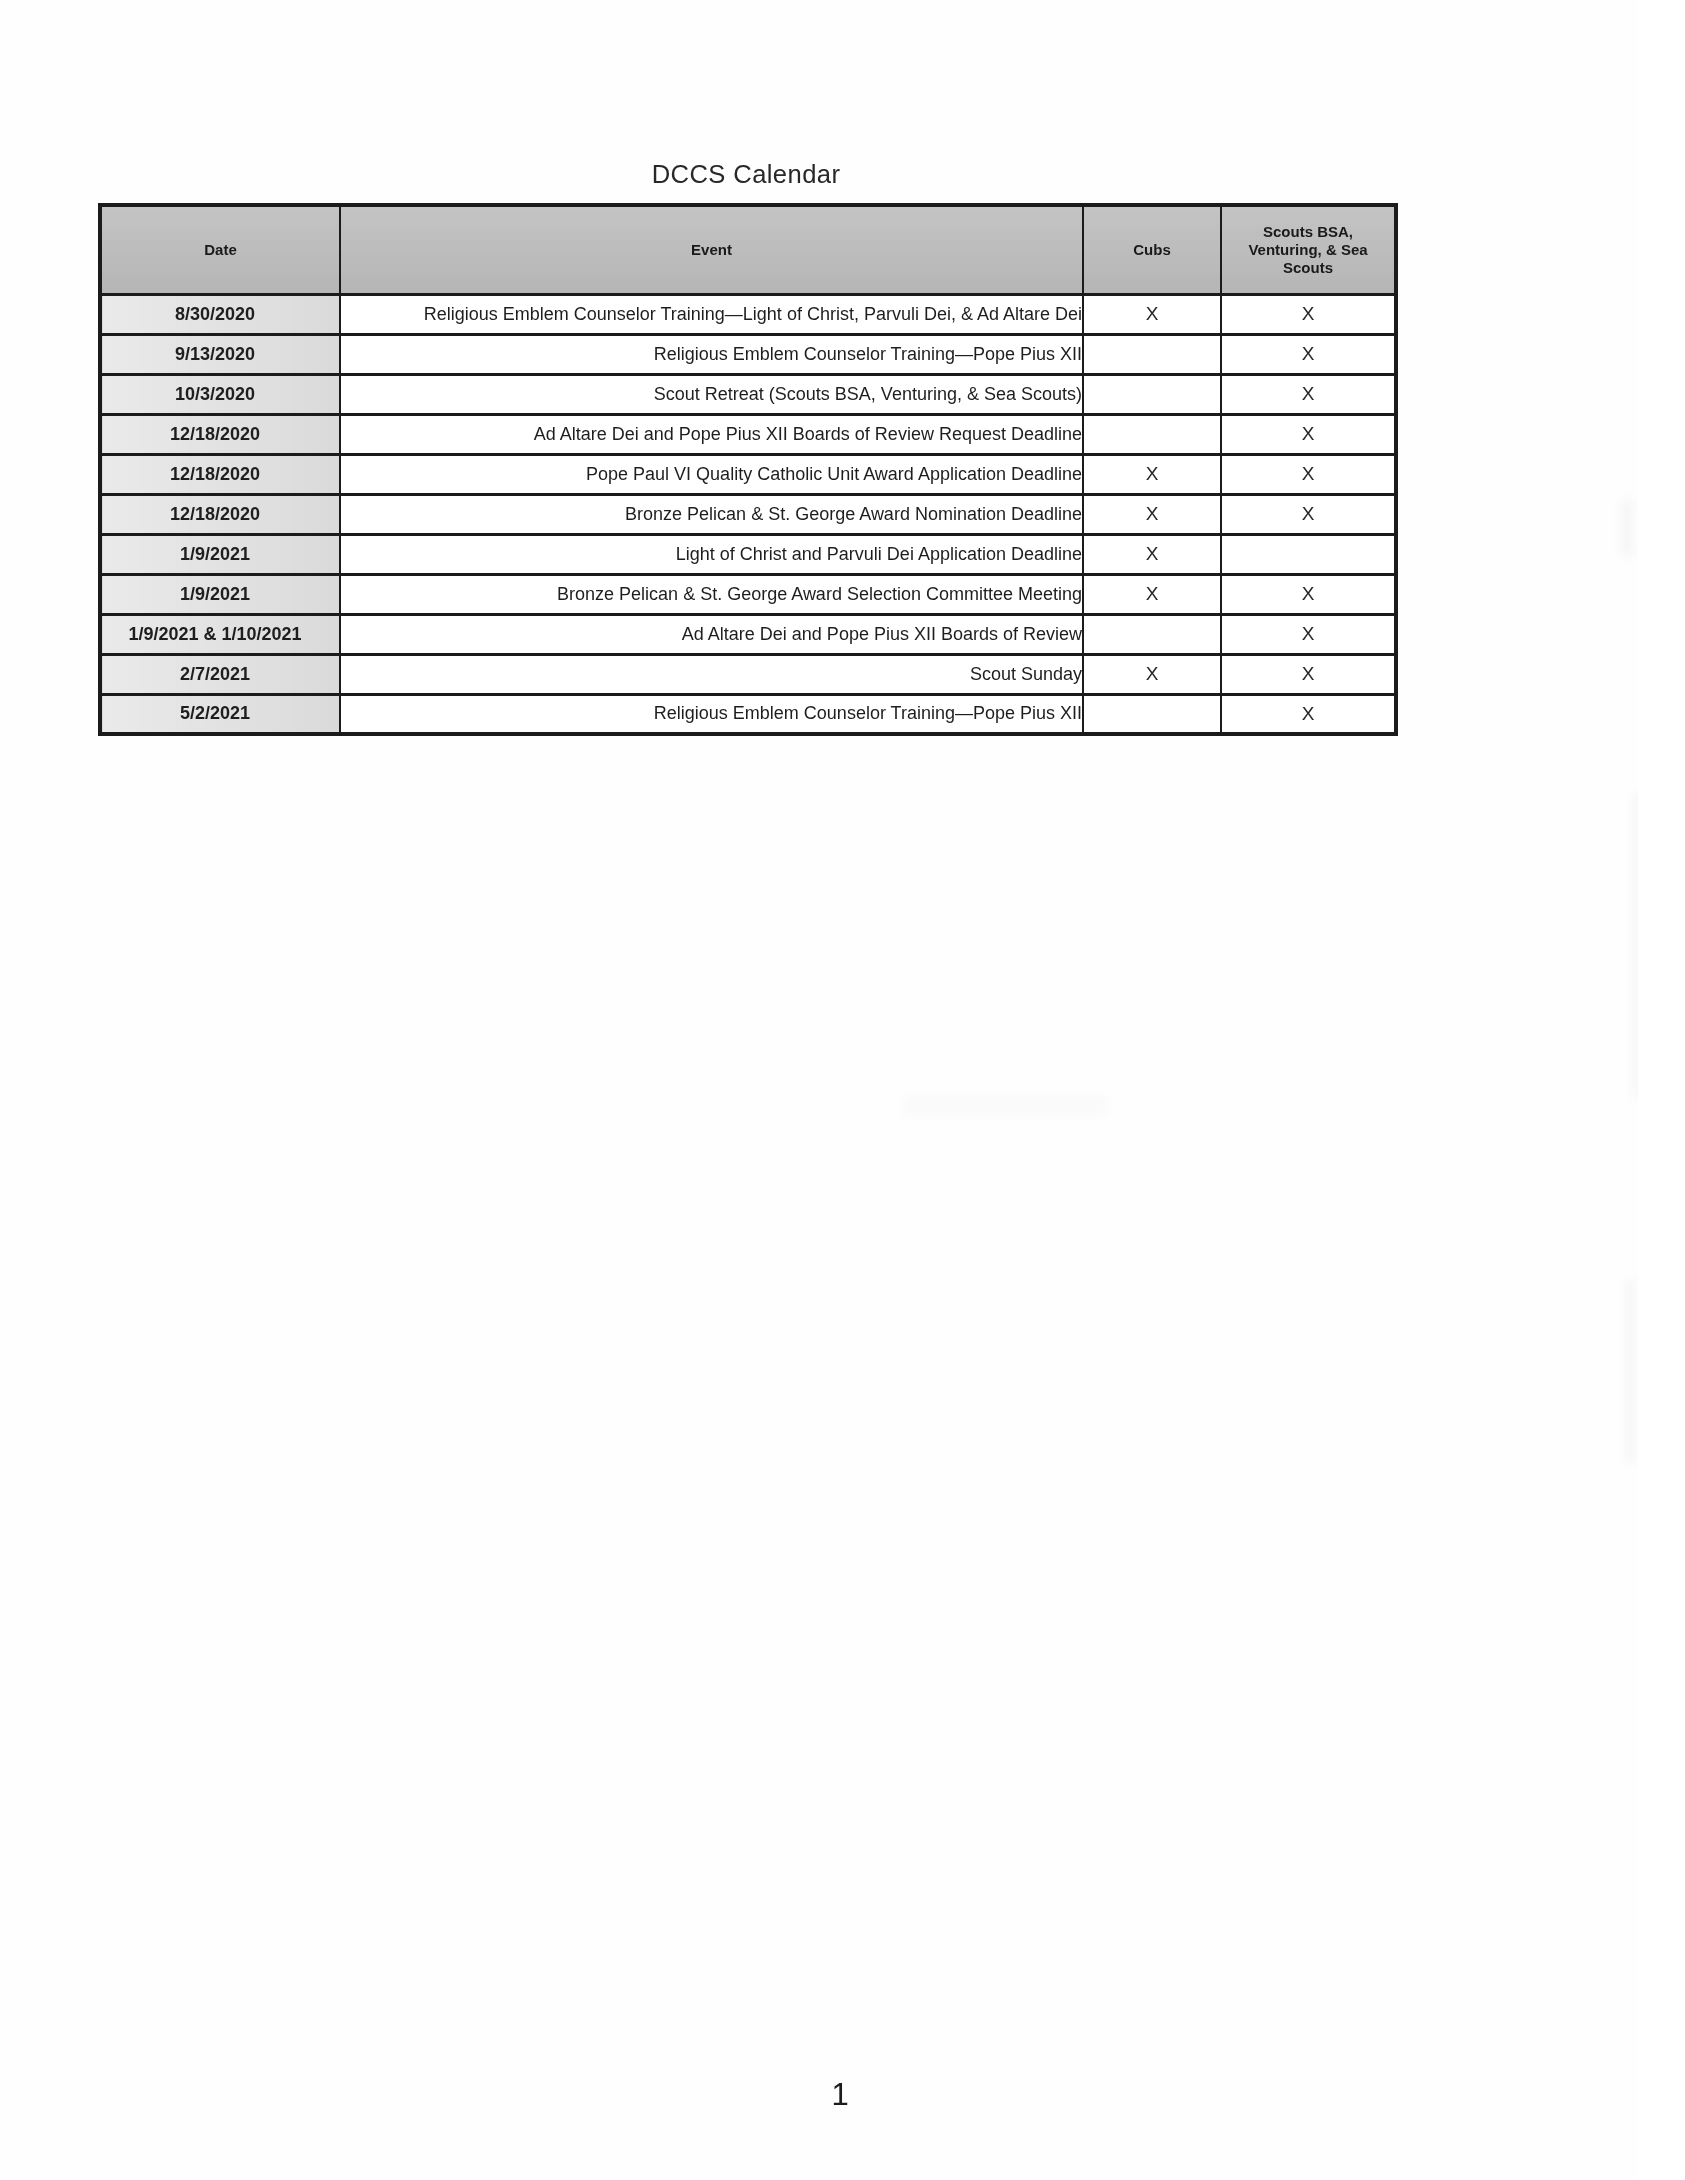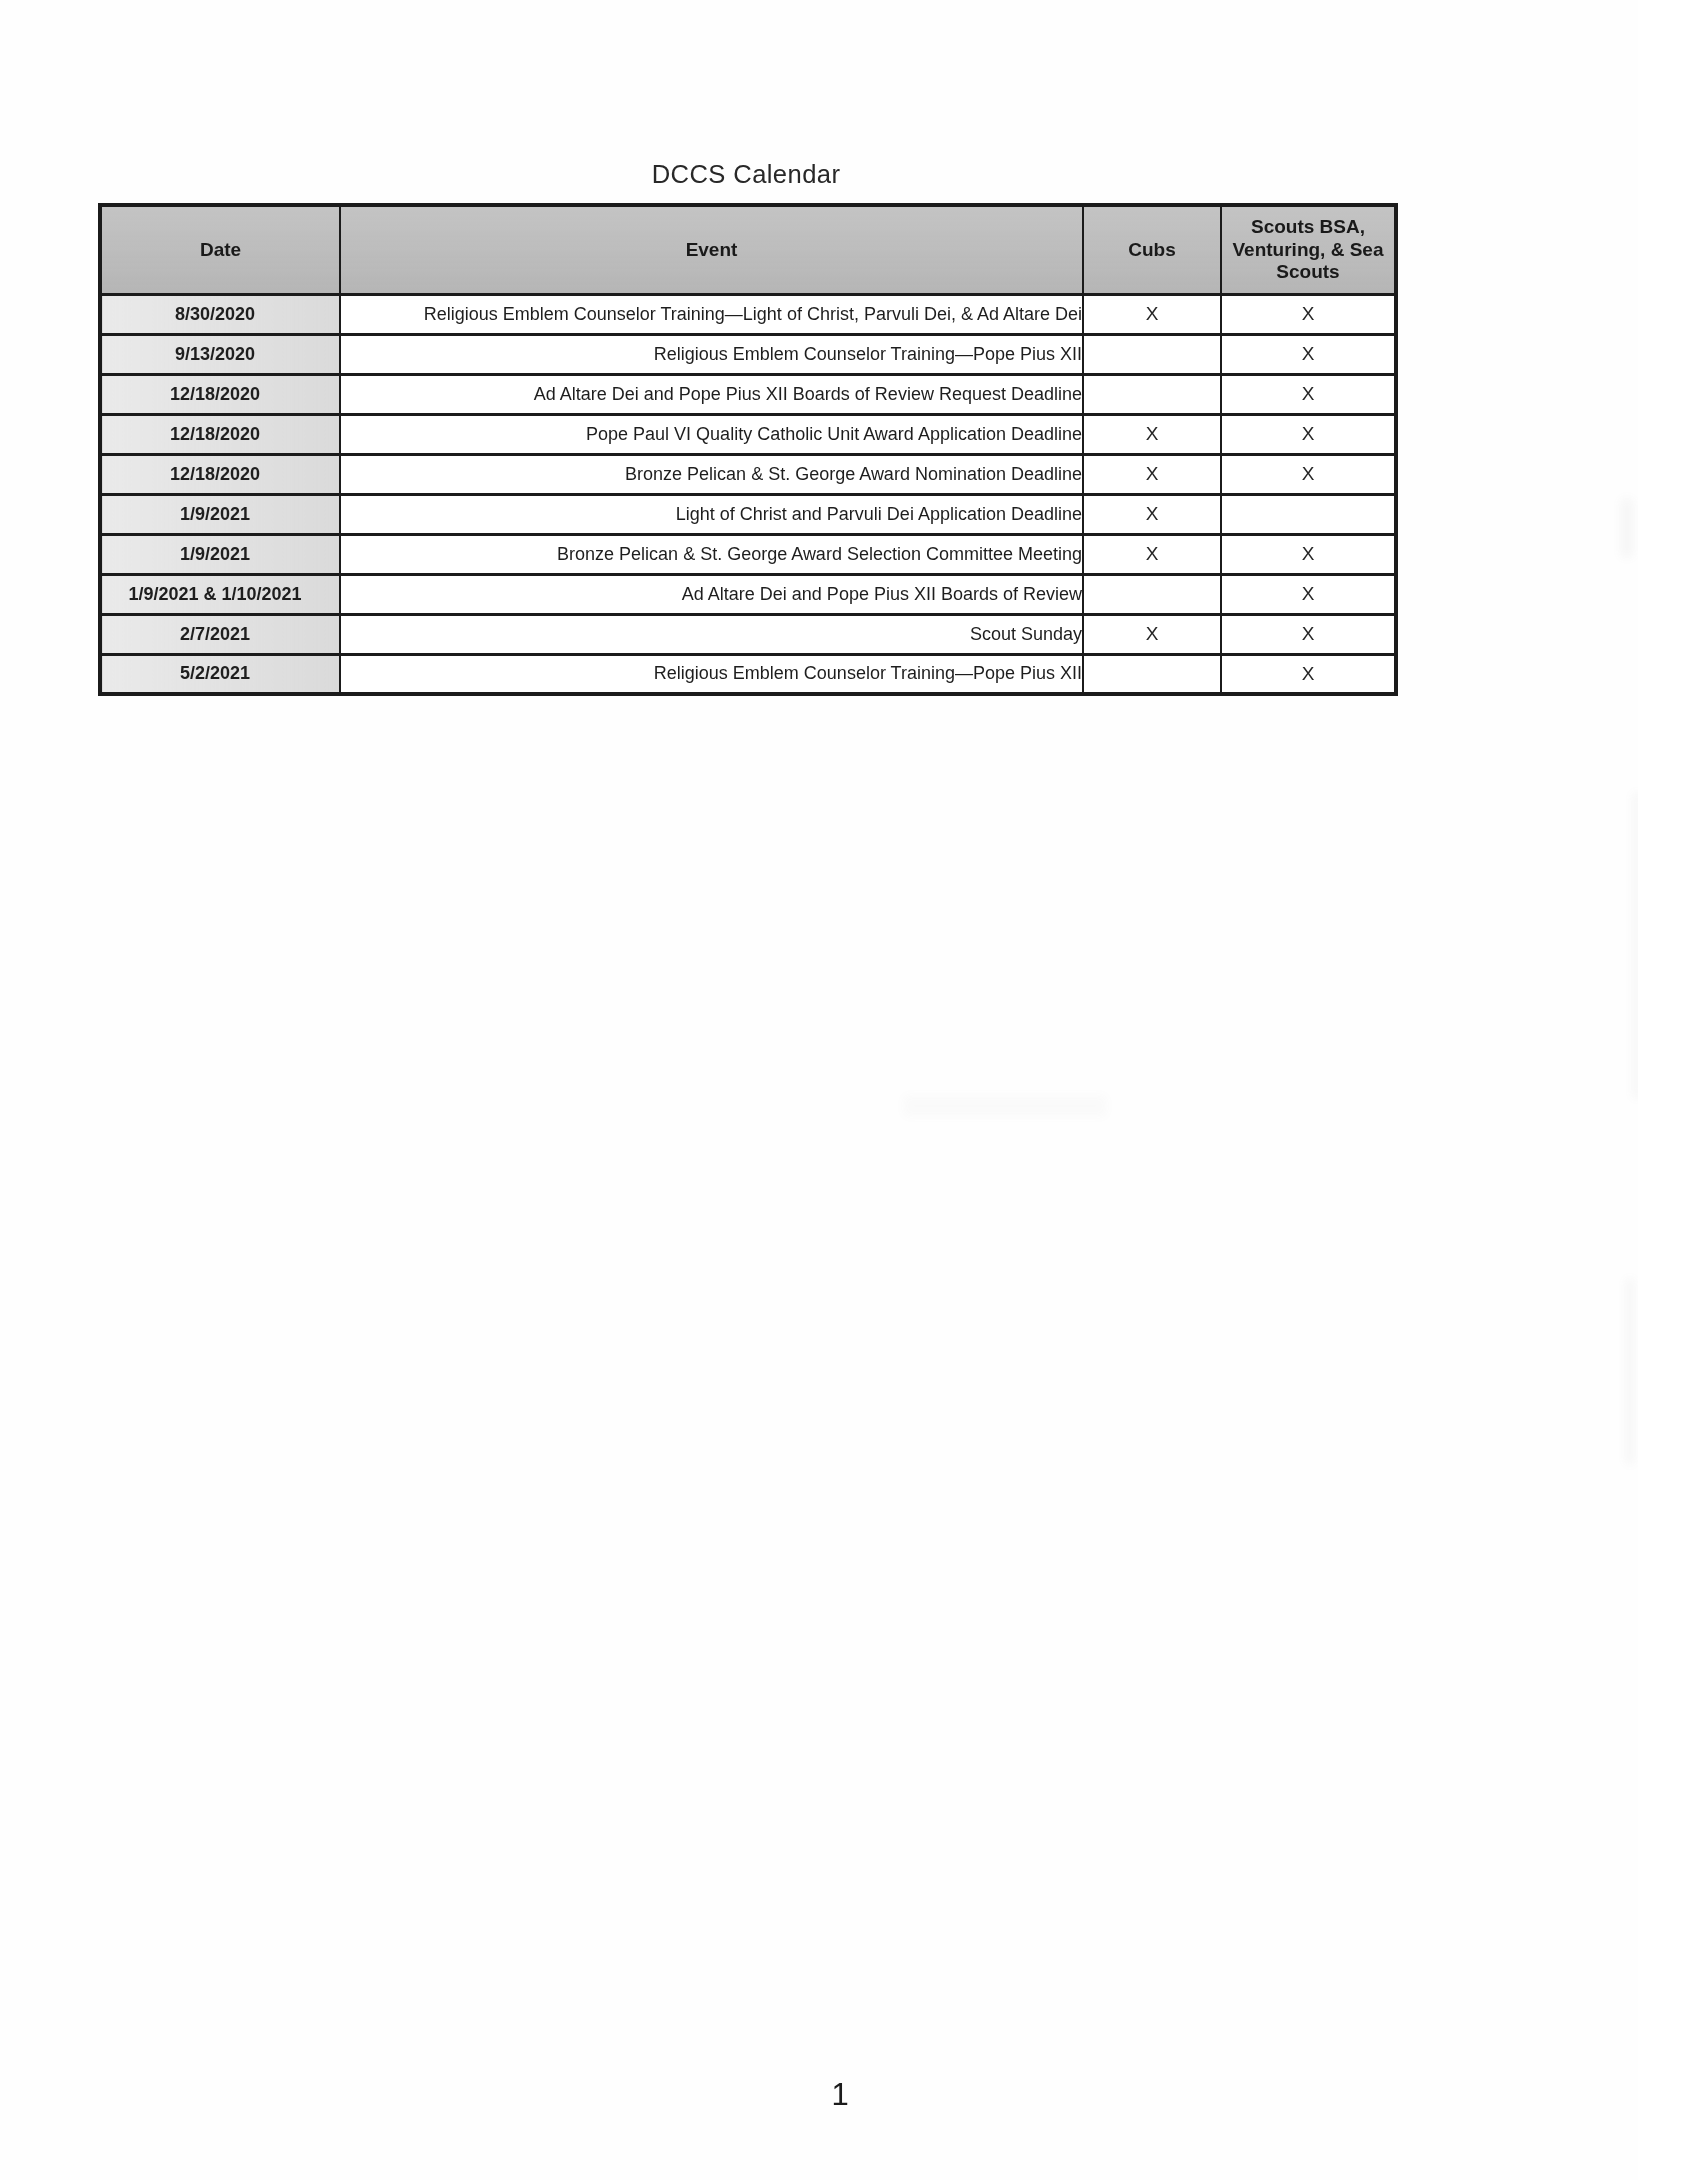--- a/index.html
+++ b/index.html
@@ -48,21 +48,21 @@
     border-top-width:3.4px;
     border-bottom-width:3.4px;
     vertical-align:middle;
     overflow:hidden;
   }
   thead tr{height:89px;}
   tbody tr{height:40px;}
   th{
     background:var(--header-fill);
     background-image:linear-gradient(180deg, rgba(255,255,255,.10), rgba(0,0,0,.04));
-    font-size:19px;
+    font-size:15px;
     font-weight:700;
     text-align:center;
     line-height:1.18;
     padding:0 5.1px;
     color:#1a1a1a;
   }
   td.date-cell{
     background-color:var(--date-fill);
     background-image:linear-gradient(90deg, rgba(255,255,255,.28), rgba(0,0,0,.035));
     font-size:18px;
@@ -138,20 +138,26 @@
           <td class="mark-cell">X</td>
           <td class="mark-cell">X</td>
         </tr>
         <tr>
           <td class="date-cell">9/13/2020</td>
           <td class="event-cell">Religious Emblem Counselor Training—Pope Pius XII</td>
           <td class="mark-cell"></td>
           <td class="mark-cell">X</td>
         </tr>
         <tr>
+          <td class="date-cell">10/3/2020</td>
+          <td class="event-cell">Scout Retreat (Scouts BSA, Venturing, &amp; Sea Scouts)</td>
+          <td class="mark-cell"></td>
+          <td class="mark-cell">X</td>
+        </tr>
+        <tr>
           <td class="date-cell">12/18/2020</td>
           <td class="event-cell">Ad Altare Dei and Pope Pius XII Boards of Review Request Deadline</td>
           <td class="mark-cell"></td>
           <td class="mark-cell">X</td>
         </tr>
         <tr>
           <td class="date-cell">12/18/2020</td>
           <td class="event-cell">Pope Paul VI Quality Catholic Unit Award Application Deadline</td>
           <td class="mark-cell">X</td>
           <td class="mark-cell">X</td>

